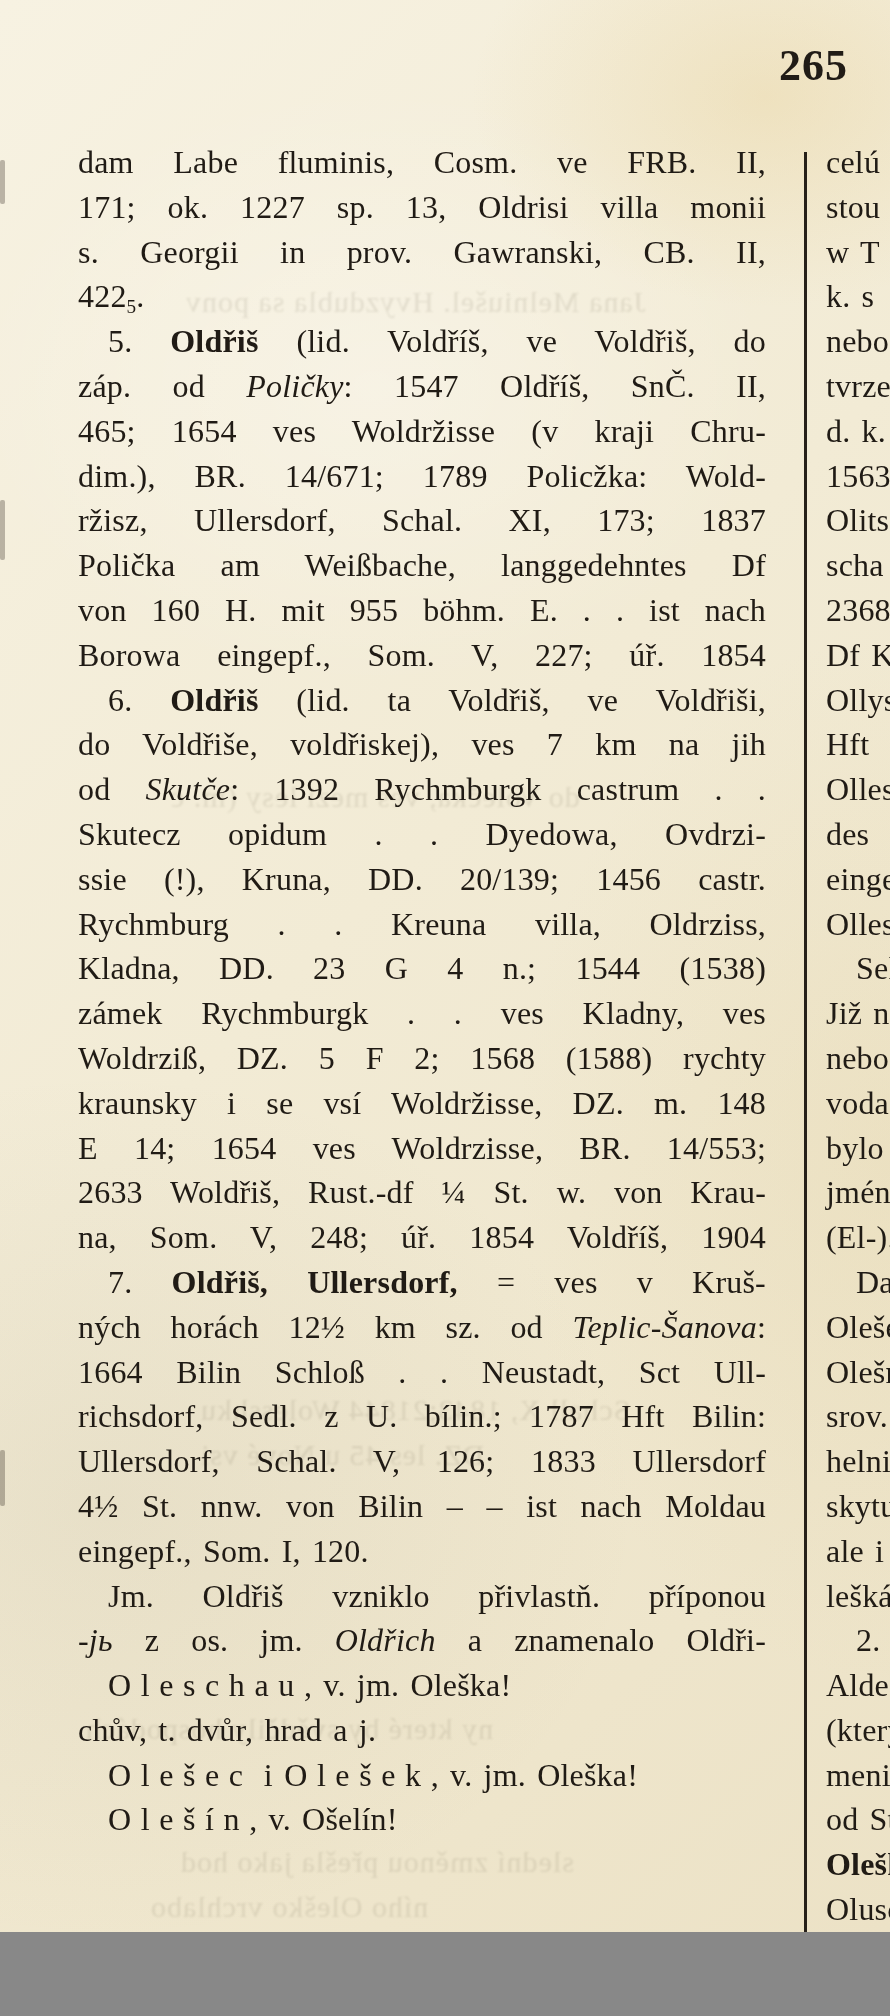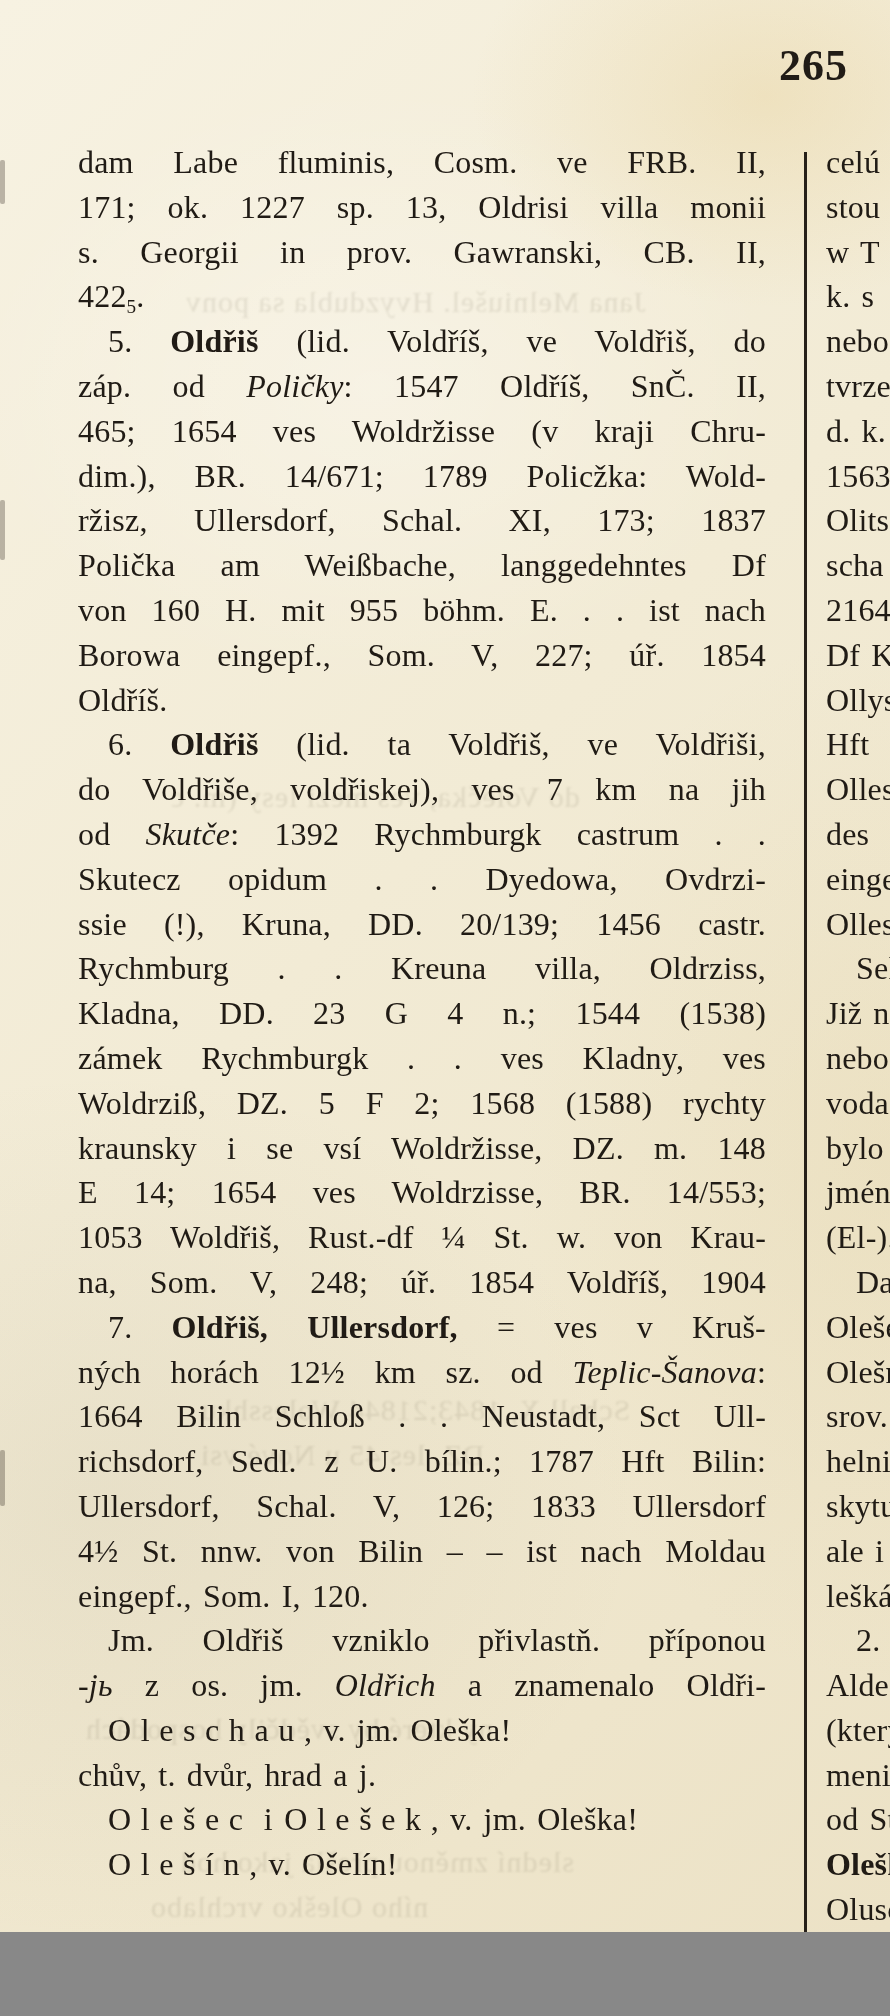--- a/index.html
+++ b/index.html
@@ -68,33 +68,32 @@
       <div class="line just"><span>s. Georgii in prov. Gawranski, CB. II,</span></div>
       <div class="line"><span>422</span><span class="f-sub">5</span><span>.</span></div>
       <div class="line ind just"><span>5. </span><span class="f-b">Oldřiš</span><span> (lid. Voldříš, ve Voldřiš, do</span></div>
       <div class="line just"><span>záp. od </span><span class="f-i">Poličky</span><span>: 1547 Oldříš, SnČ. II,</span></div>
       <div class="line just"><span>465; 1654 ves Woldržisse (v kraji Chru-</span></div>
       <div class="line just"><span>dim.), BR. 14/671; 1789 Policžka: Wold-</span></div>
       <div class="line just"><span>ržisz, Ullersdorf, Schal. XI, 173; 1837</span></div>
       <div class="line just"><span>Polička am Weißbache, langgedehntes Df</span></div>
       <div class="line just"><span>von 160 H. mit 955 böhm. E. . . ist nach</span></div>
       <div class="line just"><span>Borowa eingepf., Som. V, 227; úř. 1854</span></div>
-      <div class="line"><span>Oldříš.</span></div>
       <div class="line ind just"><span>6. </span><span class="f-b">Oldřiš</span><span> (lid. ta Voldřiš, ve Voldřiši,</span></div>
       <div class="line just"><span>do Voldřiše, voldřiskej), ves 7 km na jih</span></div>
       <div class="line just"><span>od </span><span class="f-i">Skutče</span><span>: 1392 Rychmburgk castrum . .</span></div>
       <div class="line just"><span>Skutecz opidum . . Dyedowa, Ovdrzi-</span></div>
       <div class="line just"><span>ssie (!), Kruna, DD. 20/139; 1456 castr.</span></div>
       <div class="line just"><span>Rychmburg . . Kreuna villa, Oldrziss,</span></div>
       <div class="line just"><span>Kladna, DD. 23 G 4 n.; 1544 (1538)</span></div>
       <div class="line just"><span>zámek Rychmburgk . . ves Kladny, ves</span></div>
       <div class="line just"><span>Woldrziß, DZ. 5 F 2; 1568 (1588) rychty</span></div>
       <div class="line just"><span>kraunsky i se vsí Woldržisse, DZ. m. 148</span></div>
       <div class="line just"><span>E 14; 1654 ves Woldrzisse, BR. 14/553;</span></div>
-      <div class="line just"><span>1053 Woldřiš, Rust.-df ¼ St. w. von Krau-</span></div>
+      <div class="line just"><span>2633 Woldřiš, Rust.-df ¼ St. w. von Krau-</span></div>
       <div class="line just"><span>na, Som. V, 248; úř. 1854 Voldříš, 1904</span></div>
       <div class="line ind just"><span>7. </span><span class="f-b">Oldřiš, Ullersdorf,</span><span> = ves v Kruš-</span></div>
       <div class="line just"><span>ných horách 12½ km sz. od </span><span class="f-i">Teplic-Šanova</span><span>:</span></div>
       <div class="line just"><span>1664 Bilin Schloß . . Neustadt, Sct Ull-</span></div>
       <div class="line just"><span>richsdorf, Sedl. z U. bílin.; 1787 Hft Bilin:</span></div>
       <div class="line just"><span>Ullersdorf, Schal. V, 126; 1833 Ullersdorf</span></div>
       <div class="line just"><span>4½ St. nnw. von Bilin – – ist nach Moldau</span></div>
       <div class="line"><span>eingepf., Som. I, 120.</span></div>
       <div class="line ind just"><span>Jm. Oldřiš vzniklo přivlastň. příponou</span></div>
       <div class="line just"><span class="f-i">-jь</span><span> z os. jm. </span><span class="f-i">Oldřich</span><span> a znamenalo Oldři-</span></div>
@@ -107,21 +106,21 @@
       <div class="line"><span>celú</span></div>
       <div class="line"><span>stou</span></div>
       <div class="line"><span>w T</span></div>
       <div class="line"><span>k. s</span></div>
       <div class="line"><span>nebo</span></div>
       <div class="line"><span>tvrze</span></div>
       <div class="line"><span>d. k.</span></div>
       <div class="line"><span>1563</span></div>
       <div class="line"><span>Olits</span></div>
       <div class="line"><span>scha</span></div>
-      <div class="line"><span>2164</span></div>
+      <div class="line"><span>2368</span></div>
       <div class="line"><span>Df K</span></div>
       <div class="line"><span>Ollys</span></div>
       <div class="line"><span>Hft</span></div>
       <div class="line"><span>Olles</span></div>
       <div class="line"><span>des</span></div>
       <div class="line"><span>einge</span></div>
       <div class="line"><span>Olles</span></div>
       <div class="line ind"><span>Sel</span></div>
       <div class="line"><span>Již n</span></div>
       <div class="line"><span>nebo</span></div>

